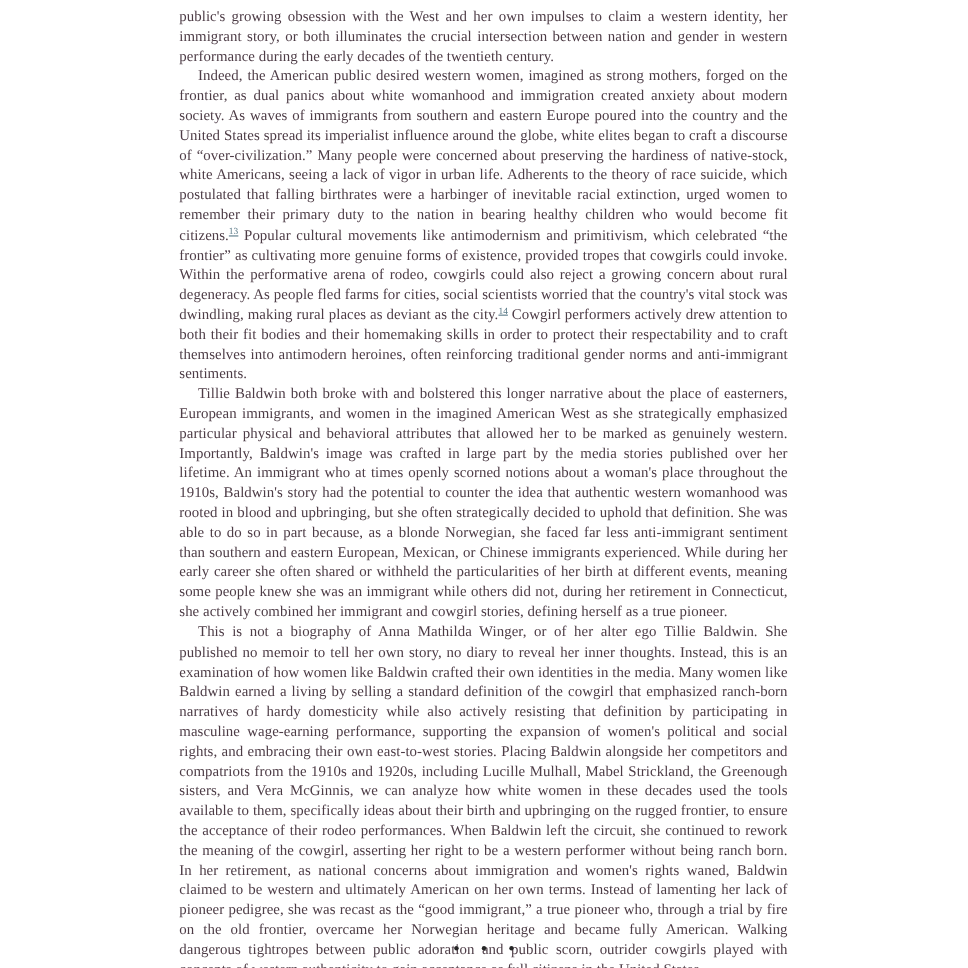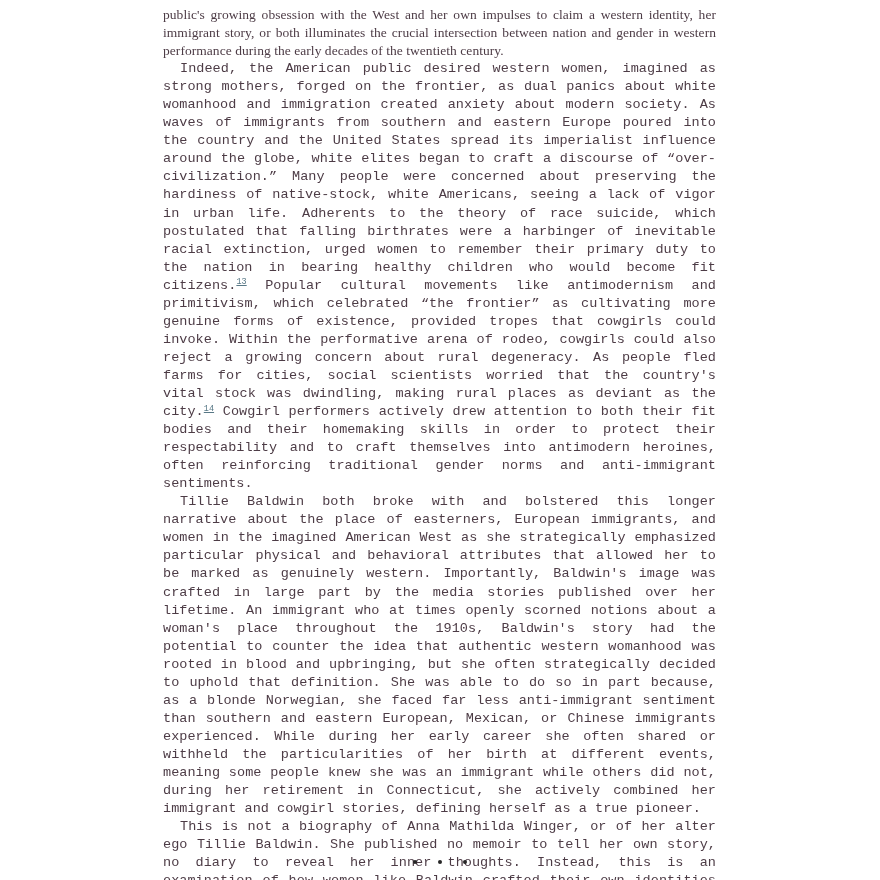--- a/index.html
+++ b/index.html
@@ -28,21 +28,20 @@
     font-size:13.5px;
     line-height:18.05px;
     text-align:justify;
     text-justify:inter-word;
     hyphens:auto;
     -webkit-hyphens:auto;
     letter-spacing:0.05px;
   }
   .text-column p.indent{
     text-indent:17px;
-    font-family:Liberation Mono, monospace;
   }
   sup.fn{
     font-size:8.5px;
     line-height:0;
     vertical-align:baseline;
     position:relative;
     top:-4.5px;
   }
   sup.fn a{
     color:var(--footnote-color);

